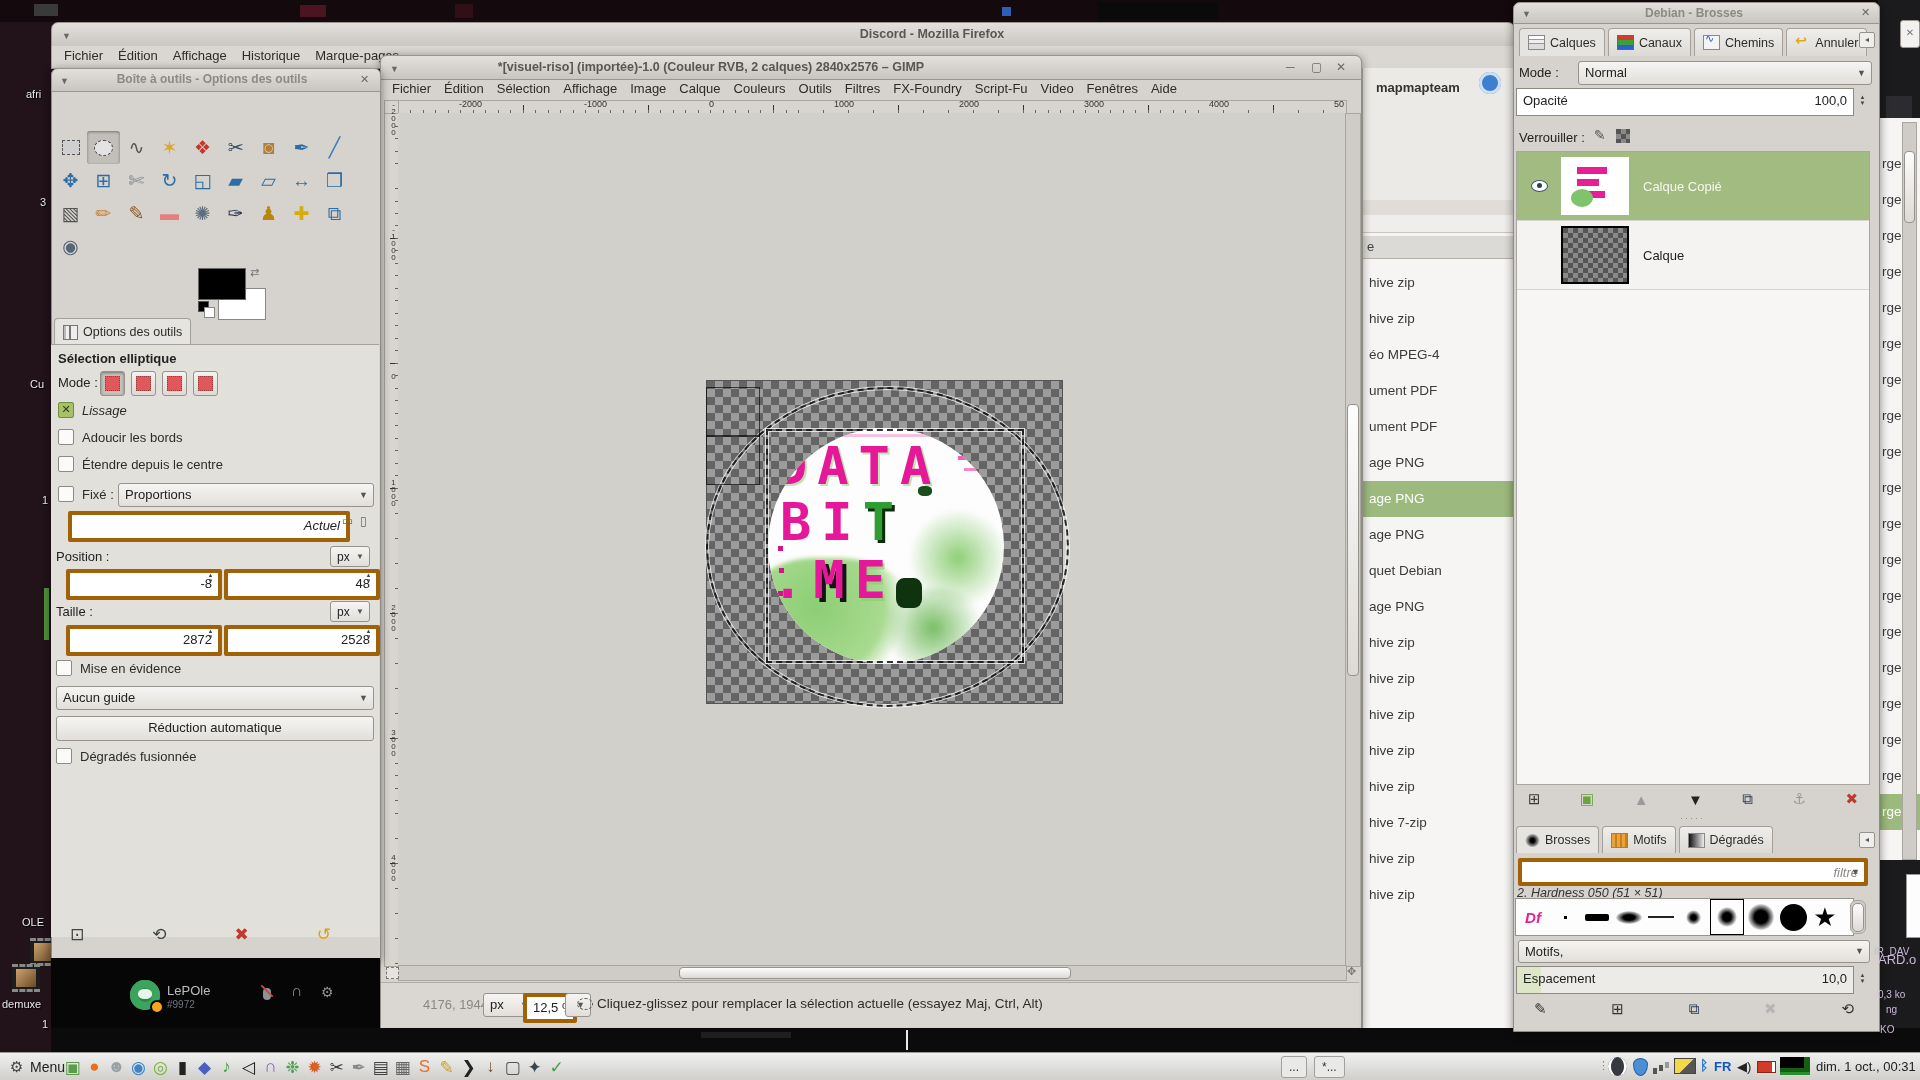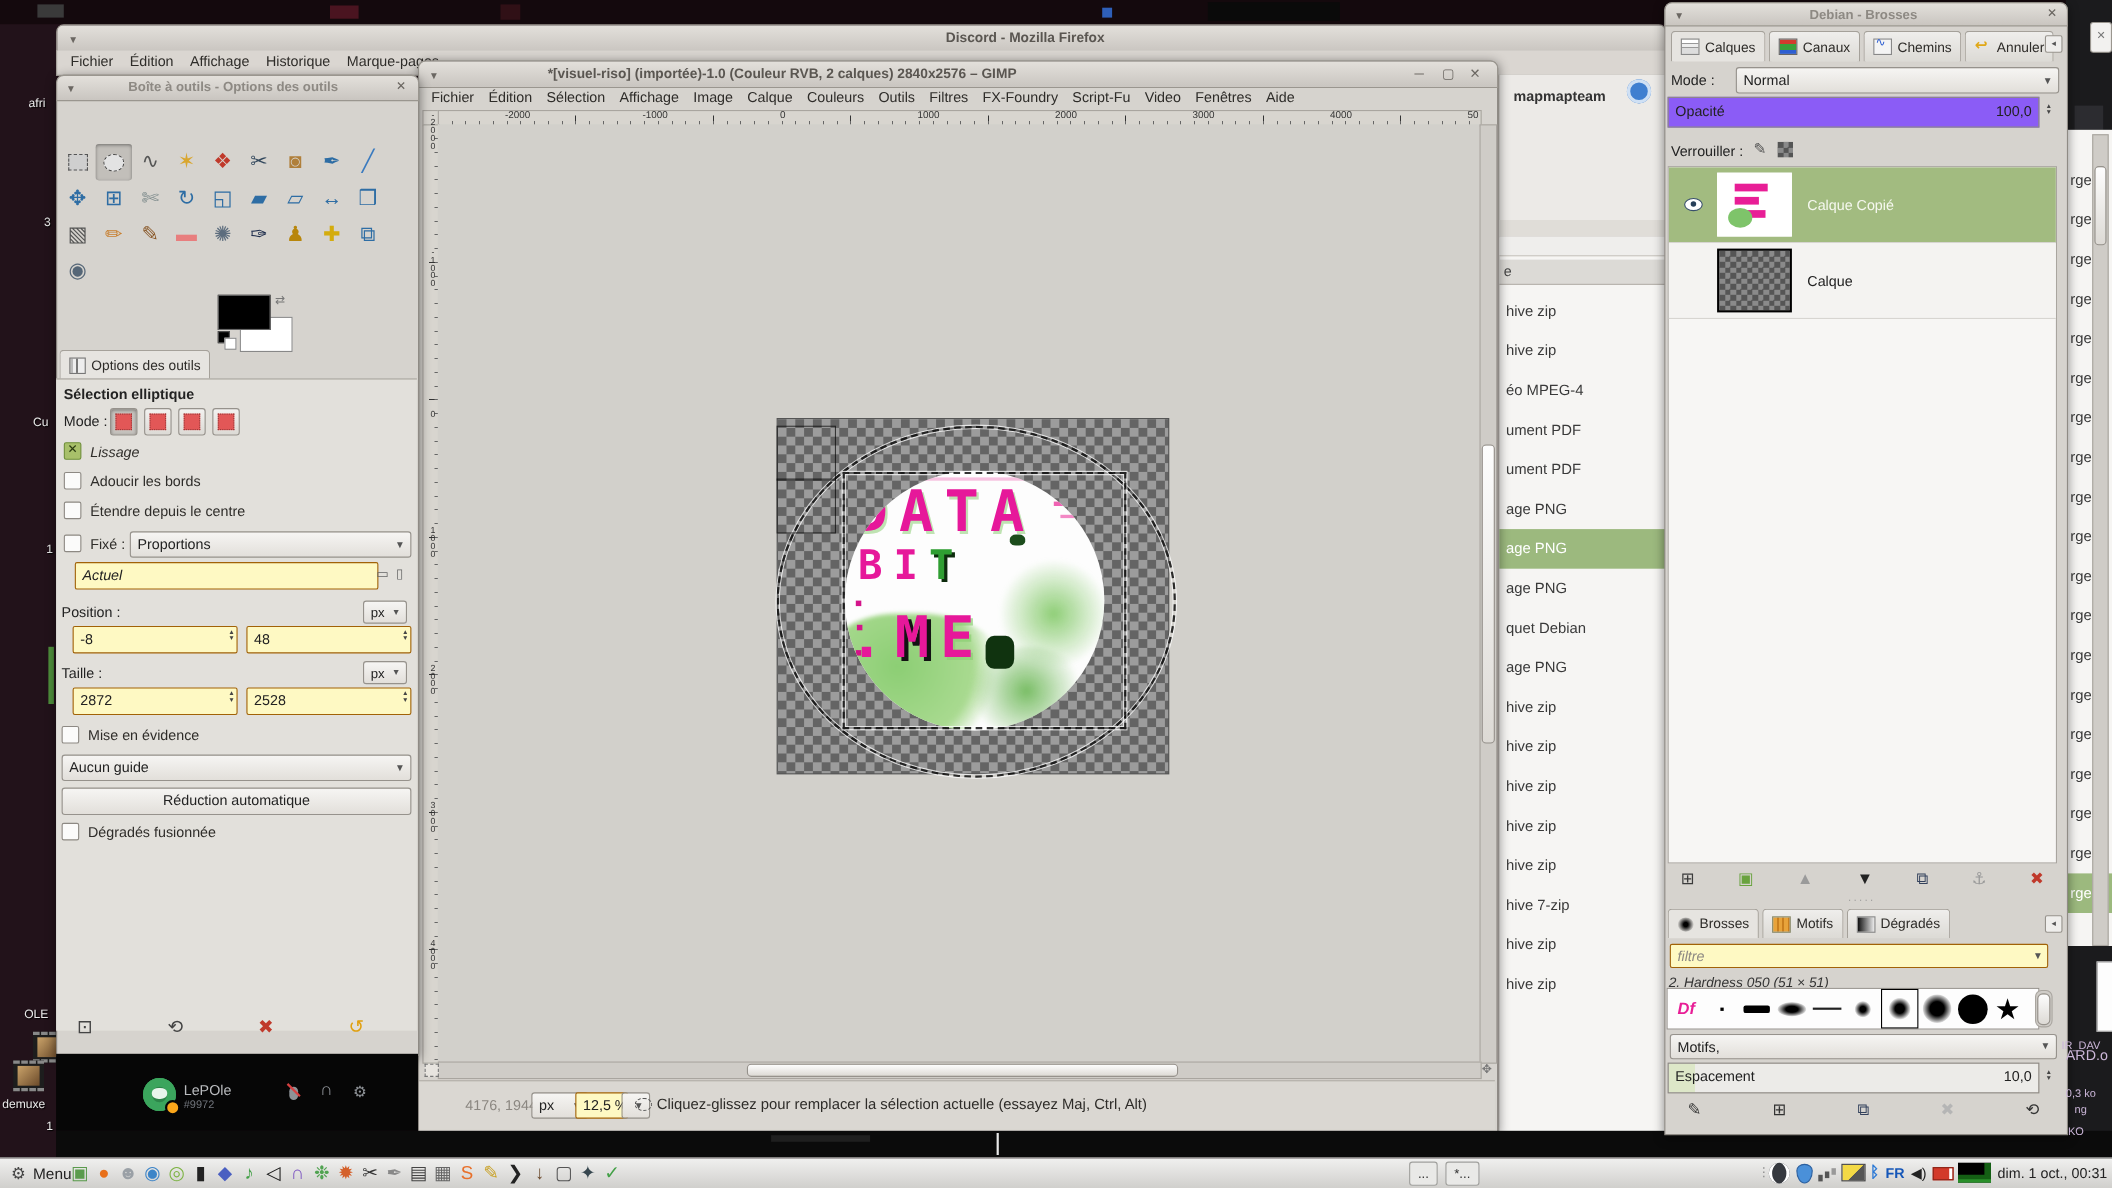--- a/index.html
+++ b/index.html
@@ -8,30 +8,30 @@
     font-size:13px;color:#222;-webkit-font-smoothing:antialiased;}
   .abs{position:absolute;}
   .win{position:absolute;box-shadow:0 2px 10px rgba(0,0,0,.45);}
   .titlebar{position:absolute;background:linear-gradient(#e3e0db,#c9c5c0);
     border:1px solid #9a968f;border-radius:7px 7px 0 0;}
   .ttext{font-weight:bold;color:#5a5651;font-size:12.5px;text-align:center;
     white-space:nowrap;overflow:hidden;}
   .winbtn{color:#6b6762;font-size:12px;line-height:12px;}
   .menu-row{display:flex;gap:15px;align-items:center;white-space:nowrap;}
   .menu-row .mi{color:#2e2c29;font-size:13px;}
-  .field{position:absolute;background:#fef9c3;border:1px solid #a16207;border-radius:2px;
-    font-size:13px;color:#222;padding:0 6px;line-height:22px;white-space:nowrap;overflow:hidden;}
+  .field{position:absolute;background:#ffffff;border:4px solid #a16207;border-radius:2px;
+    font-size:13px;color:#222;padding:0 6px;line-height:22px;white-space:nowrap;overflow:hidden;text-align:right;}
   .drop{position:absolute;background:linear-gradient(#f6f5f3,#e2dfda);border:1px solid #96928c;
     border-radius:3px;font-size:13px;color:#222;padding:0 6px;line-height:21px;white-space:nowrap;overflow:hidden;}
   .drop .arr{position:absolute;right:5px;top:0;color:#555;}
   .spin{position:absolute;width:13px;font-size:6px;color:#444;text-align:center;line-height:6px;}
   .cb{position:absolute;width:14px;height:14px;background:#fbfbfa;border:1px solid #8d8983;border-radius:2px;}
   .cb.checked{background:#a8c06a;border-color:#6f8f3a;color:#2c3c12;font-size:11px;line-height:13px;text-align:center;font-weight:bold;}
   .cblab{position:absolute;font-size:13px;color:#2e2c29;white-space:nowrap;}
-  .slider{position:absolute;border:1px solid #8d8983;background:#8b5cf6;font-size:13px;color:#222;}
+  .slider{position:absolute;border:1px solid #8d8983;background:#ffffff;font-size:13px;color:#222;}
   .slider .lab{position:absolute;left:6px;top:4px;}
   .slider .val{position:absolute;right:6px;top:4px;}
   .ruler{position:absolute;background:#d8d5cf;border:1px solid #a9a59f;}
   .rlab{position:absolute;font-size:9px;color:#333;top:99px;}
   .vlab{position:absolute;left:384px;width:14px;text-align:center;font-size:8px;color:#333;
     writing-mode:vertical-rl;text-orientation:upright;letter-spacing:-2px;}
   .checker{background-image:conic-gradient(#9c9c9c 25%,#646464 0 50%,#9c9c9c 0 75%,#646464 0);background-size:16px 16px;}
   .checker-dk{background-image:conic-gradient(#8a8a8a 25%,#555 0 50%,#8a8a8a 0 75%,#555 0);background-size:10px 10px;}
   .ants{position:absolute;border:2px dashed rgba(15,15,15,.85);box-shadow:0 0 0 1px rgba(255,255,255,.75), inset 0 0 0 1px rgba(255,255,255,.75);}
   .tool-grid{position:absolute;display:grid;grid-template-columns:repeat(9,33px);grid-auto-rows:33px;}
@@ -281,21 +281,21 @@
       <div class="abs" style="left:150px;top:58px;width:14px;height:10px;background:#1c4d1c;border-radius:40%;"></div>
       <div class="abs" style="left:20px;top:6px;width:180px;height:3px;background:rgba(236,60,160,.3);"></div>
       <div class="abs" style="left:190px;top:28px;width:34px;height:4px;background:rgba(236,60,160,.8);"></div>
       <div class="abs" style="left:196px;top:40px;width:30px;height:3px;background:rgba(236,60,160,.6);"></div>
       <div class="abs" style="left:10px;top:118px;width:5px;height:5px;background:#d4148a;"></div>
       <div class="abs" style="left:11px;top:140px;width:5px;height:5px;background:#d4148a;"></div>
       <div class="abs" style="left:10px;top:163px;width:5px;height:5px;background:#d4148a;"></div>
       <div class="abs" style="left:8px;top:8px;width:220px;font-family:'DejaVu Sans Mono',monospace;font-weight:bold;font-size:52px;letter-spacing:10px;color:#e6189a;text-shadow:2px 2px 0 rgba(140,206,116,.55);">
         <span>DATA</span>
       </div>
-      <div class="abs" style="left:12px;top:64px;font-family:'DejaVu Sans Mono',monospace;font-weight:bold;font-size:37px;letter-spacing:10px;color:#e6189a;">
+      <div class="abs" style="left:12px;top:64px;font-family:'DejaVu Sans Mono',monospace;font-weight:bold;font-size:52px;letter-spacing:10px;color:#e6189a;">
         <span>BI</span><span style="color:#2f9e32;text-shadow:3px 3px 0 #0d2b0d;">T</span>
       </div>
       <div class="abs" style="left:4px;top:122px;font-family:'DejaVu Sans Mono',monospace;font-weight:bold;font-size:52px;letter-spacing:10px;color:#e6189a;">
         <span>.</span><span style="text-shadow:4px 4px 0 #131313;">M</span><span style="text-shadow:2px 3px 0 rgba(140,206,116,.7);">E</span>
       </div>
     </div>
 
     <div class="ants" style="left:308px;top:274px;width:359px;height:316px;border-radius:50%;"></div>
     <div class="ants" style="left:368px;top:316px;width:254px;height:230px;"></div>
     <div class="abs" style="left:308px;top:274px;width:52px;height:48px;border:1px solid rgba(0,0,0,.65);"></div>

